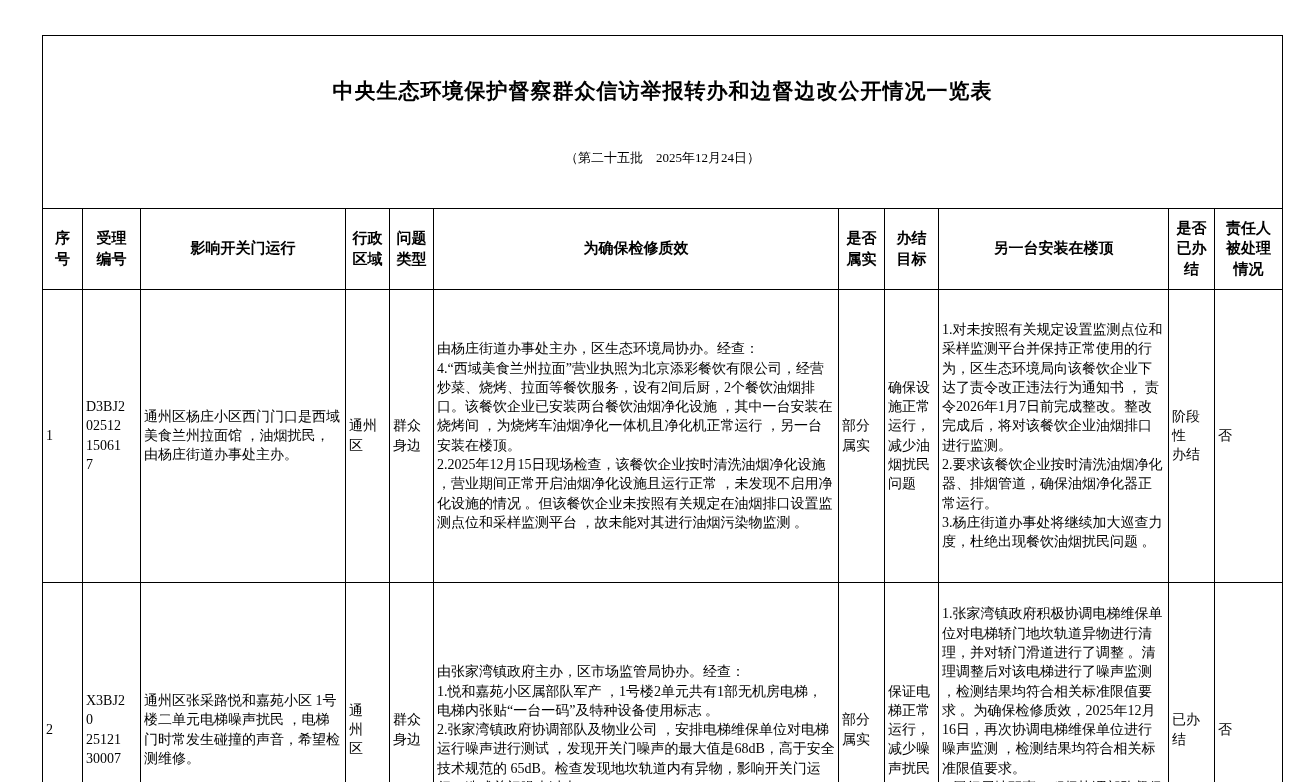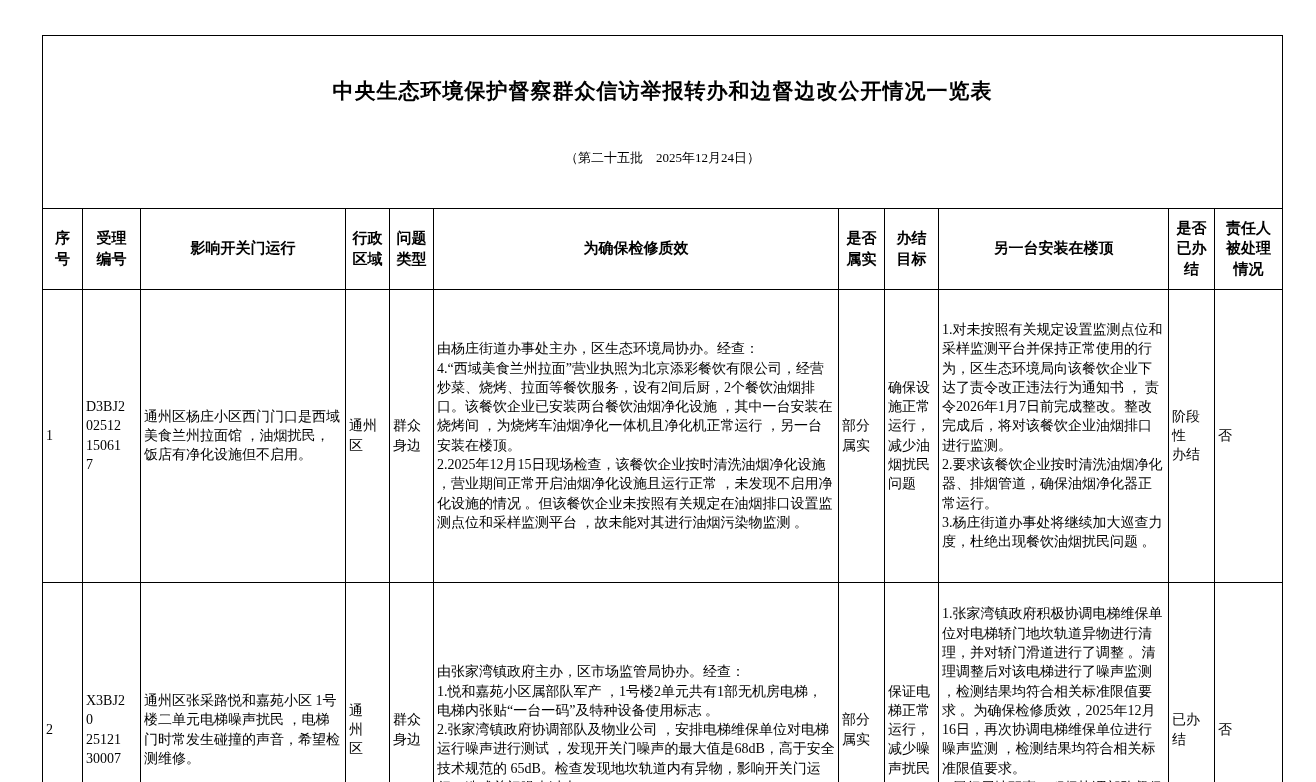--- a/index.html
+++ b/index.html
@@ -77,21 +77,21 @@
       <th>责任人
 被处理
 情况</th>
     </tr>
     <tr class="row1">
       <td class="c">1</td>
       <td class="c">D3BJ2
 02512
 15061
 7</td>
-      <td class="l">通州区杨庄小区西门门口是西域美食兰州拉面馆 ，油烟扰民，饭店有净化设施但不启用。</td>
+      <td class="l">通州区杨庄小区西门门口是西域美食兰州拉面馆 ，油烟扰民，由杨庄街道办事处主办。</td>
       <td class="c">通州
 区</td>
       <td class="c">群众
 身边</td>
       <td class="l">由杨庄街道办事处主办，区生态环境局协办。经查：
 4.“西域美食兰州拉面”营业执照为北京添彩餐饮有限公司，经营炒菜、烧烤、拉面等餐饮服务，设有2间后厨，2个餐饮油烟排口。该餐饮企业已安装两台餐饮油烟净化设施 ，其中一台安装在烧烤间 ，为烧烤车油烟净化一体机且净化机正常运行 ，另一台安装在楼顶。
 2.2025年12月15日现场检查，该餐饮企业按时清洗油烟净化设施 ，营业期间正常开启油烟净化设施且运行正常 ，未发现不启用净化设施的情况 。但该餐饮企业未按照有关规定在油烟排口设置监测点位和采样监测平台 ，故未能对其进行油烟污染物监测 。</td>
       <td class="c">部分
 属实</td>
       <td class="c">确保设

